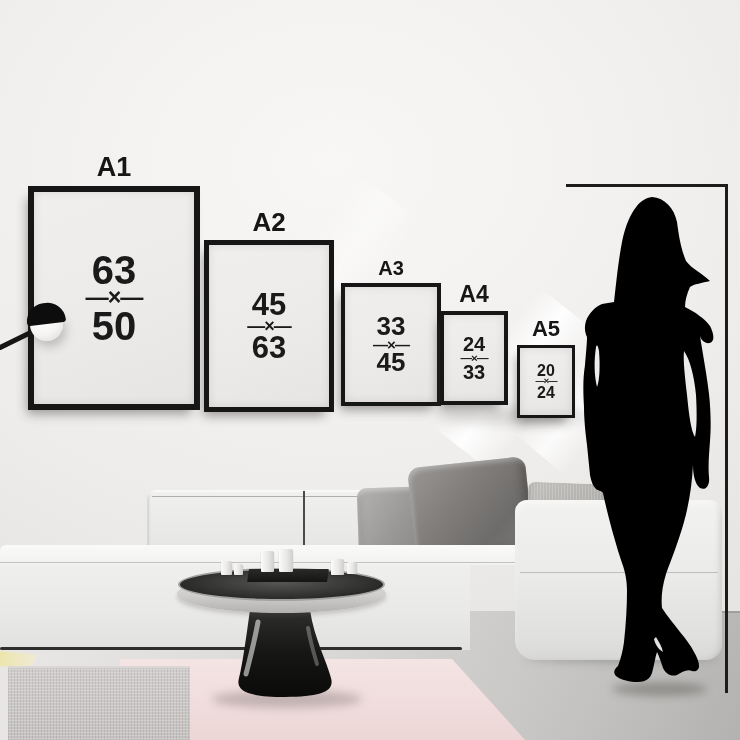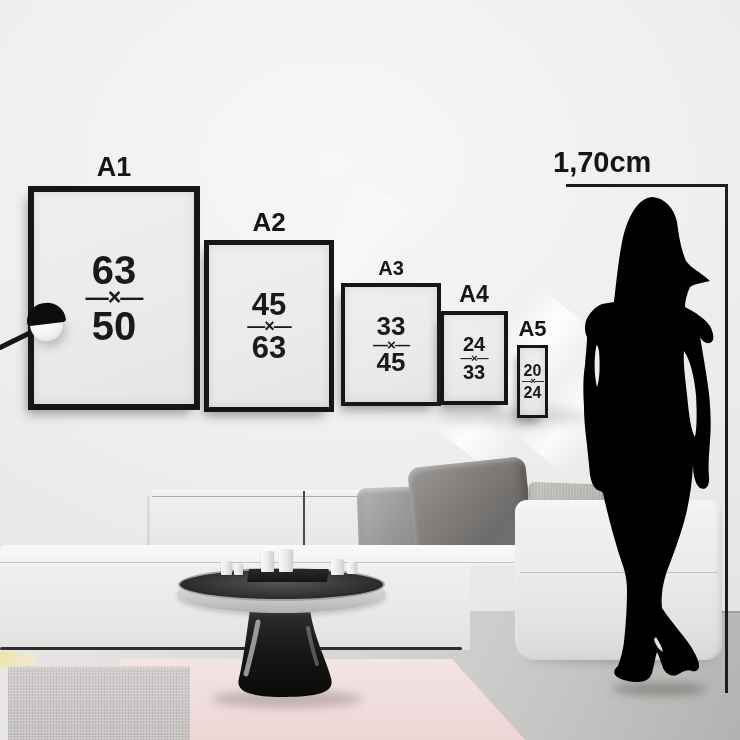--- a/index.html
+++ b/index.html
@@ -51,21 +51,21 @@
     background:linear-gradient(160deg,#f1efee 0%,#eceae8 60%,#e7e5e3 100%);
     box-shadow:-5px 8px 10px -4px rgba(55,53,50,.45), inset 0 0 10px rgba(0,0,0,.10);
     display:flex;align-items:center;justify-content:center;}
   .dim{display:flex;flex-direction:column;align-items:center;color:#1a1a1a;
     font-weight:600;line-height:.82;}
   .sep{font-size:.58em;line-height:1.0;letter-spacing:-1px;}
   .fg1{left:28px;top:154px;width:172px}.fg1 .flabel{font-size:27px}.fg1 .frame{height:224px;border-width:6px}.fg1 .dim{font-size:40px}
   .fg2{left:204px;top:209px;width:130px}.fg2 .flabel{font-size:26px}.fg2 .frame{height:172px;border-width:5px}.fg2 .dim{font-size:31px}
   .fg3{left:341px;top:258px;width:100px}.fg3 .flabel{font-size:20px}.fg3 .frame{height:123px;border-width:4px}.fg3 .dim{font-size:26px}
   .fg4{left:440px;top:283px;width:68px}.fg4 .flabel{font-size:23px}.fg4 .frame{height:94px;border-width:4px}.fg4 .dim{font-size:20px}
-  .fg5{left:517px;top:318px;width:31px}.fg5 .flabel{font-size:22px}.fg5 .frame{height:73px;border-width:3px}.fg5 .dim{font-size:16px}
+  .fg5{left:517px;top:318px;width:58px}.fg5 .flabel{font-size:22px}.fg5 .frame{height:73px;border-width:3px}.fg5 .dim{font-size:16px}
   
   .lamp-rod{position:absolute;left:-2px;top:346px;width:44px;height:5px;background:#151515;
     transform:rotate(-26deg);transform-origin:left center;border-radius:3px;}
   .lamp-ball{position:absolute;left:30px;top:308px;width:33px;height:33px;border-radius:50%;
     background:radial-gradient(circle at 38% 32%,#ffffff 0%,#f4f3f1 55%,#d9d8d6 100%);
     box-shadow:3px 6px 10px rgba(60,58,55,.25);}
   .lamp-dome{position:absolute;left:26px;top:303px;width:39px;height:21px;background:#0d0d0d;
     border-radius:20px 20px 3px 3px;transform:rotate(-7deg);}
   
   .backrest{position:absolute;left:147px;top:490px;width:376px;height:75px;
@@ -147,21 +147,20 @@
   <div class="pillow pillow2"></div>
   <div class="pillow pillow3"></div>
   <div class="seat-top"></div>
   <div class="seat-piping"></div>
   <div class="sofa-front"></div>
   <div class="sofa-bottom-line"></div>
   <div class="sofa-right-shadow"></div>
   <div class="sofa-right"></div>
   <div class="sofa-right-piping"></div>
 
-  <div class="measure-label">1,70cm</div>
   <div class="measure-hline"></div>
   <div class="measure-vline"></div>
 
   <div class="frame-group fg1">
     <div class="flabel">A1</div>
     <div class="frame">
       <div class="dim">
         <div>63</div>
         <div class="sep">—×—</div>
         <div>50</div>

